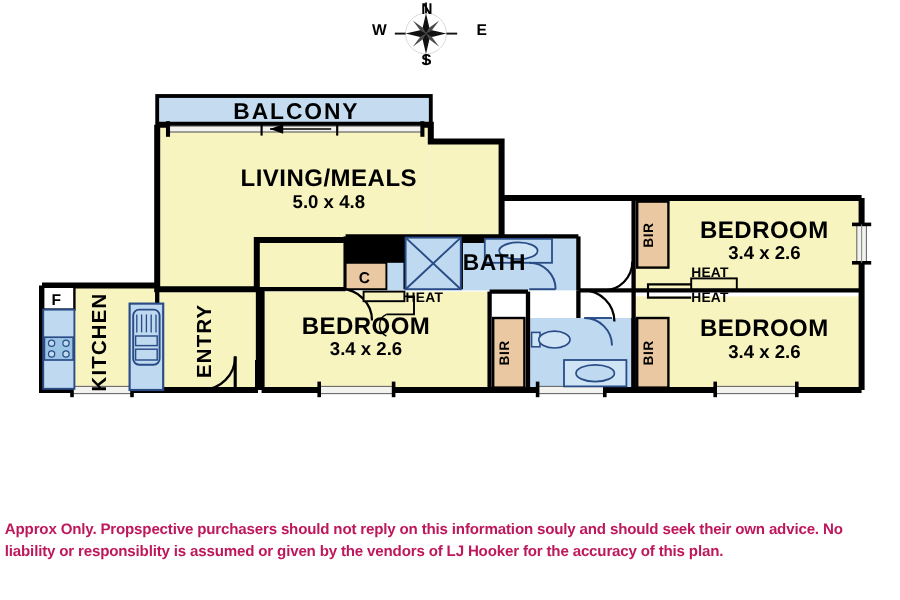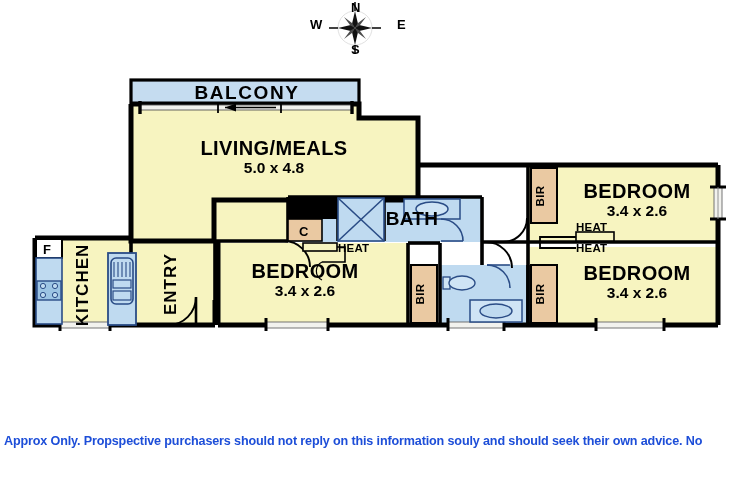--- a/index.html
+++ b/index.html
@@ -30,21 +30,21 @@
   }
   .disclaimer {
     position: absolute;
     left: 4px;
     top: 432px;
     width: 742px;
     font-family: "Liberation Sans", sans-serif;
     font-size: 12.6px;
     font-weight: bold;
     line-height: 18px;
-    color: #1d4ed8;
+    color: #be185d;
     letter-spacing: -0.15px;
   }
   .disclaimer div { white-space: nowrap; }
   svg text {
     font-family: "Liberation Sans", sans-serif;
     fill: #000000;
   }
   .t-room {
     font-size: 20px;
     font-weight: bold;
@@ -357,13 +357,14 @@
 
     <text class="t-room" text-anchor="middle" x="637" y="280">BEDROOM</text>
     <text class="t-dim" text-anchor="middle" x="637" y="298">3.4 x 2.6</text>
   </g>
 
 </svg>
 </div>
 
 <div class="disclaimer">
   <div>Approx Only.  Propspective purchasers should not reply on this information souly and should seek their own advice.  No</div>
+  <div>liability or responsiblity is assumed or given by the vendors of LJ Hooker for the accuracy of this plan.</div>
 </div>
 
 </body></html>

